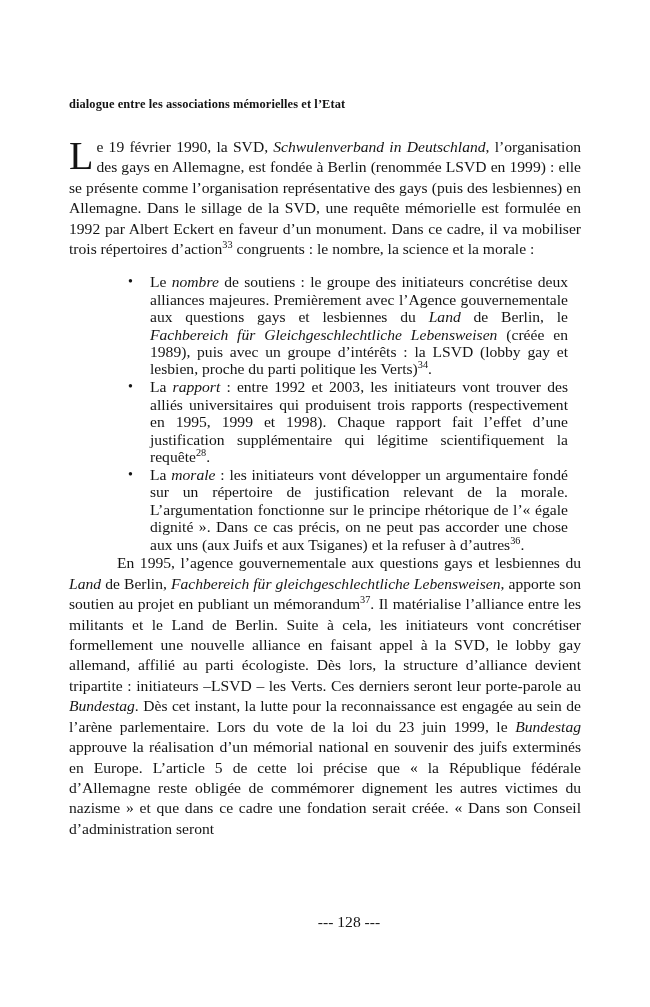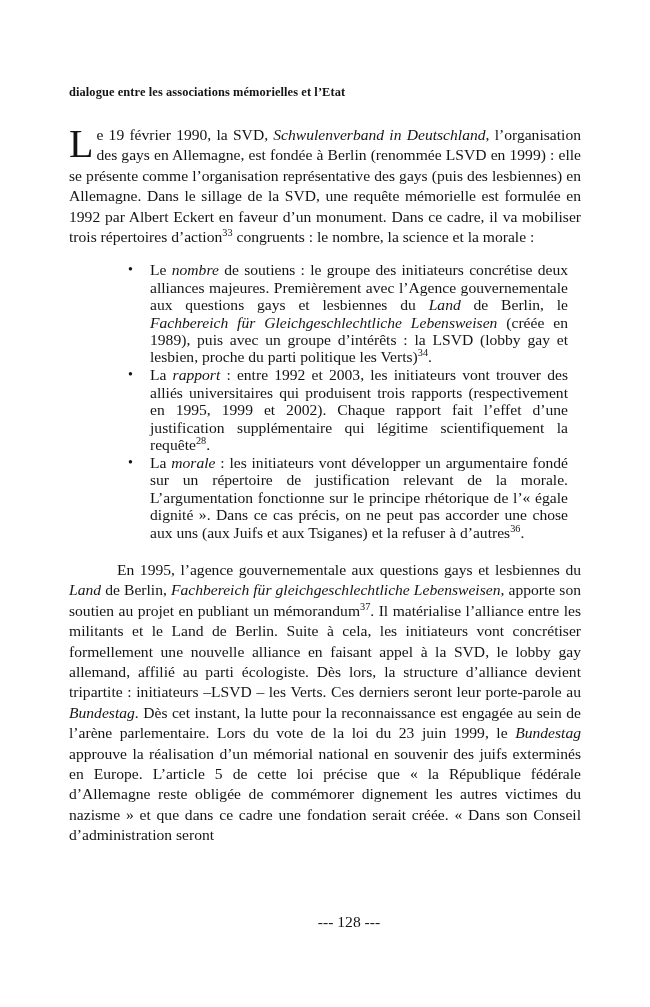--- a/index.html
+++ b/index.html
@@ -17,21 +17,21 @@
     margin: 0 auto;
     overflow: hidden;
     font-family: "Liberation Serif", "DejaVu Serif", serif;
     color: #141414;
     -webkit-font-smoothing: antialiased;
   }
 
   .content {
     position: absolute;
     left: 69px;
-    top: 84px;
+    top: 96px;
     width: 512px;
   }
 
   
   .section-heading {
     font-size: 12.4px;
     font-weight: bold;
     line-height: 16px;
     letter-spacing: 0.1px;
     margin: 0 0 0 0;
@@ -47,21 +47,20 @@
     margin: 0;
     hyphens: none;
   }
 
   .par-lead {
     margin-top: 25px;
   }
 
   .par-indent {
     text-indent: 48px;
-    margin-top: 19px;
     font-family: Liberation Serif, serif;
   }
 
   
   .dropcap {
     float: left;
     font-size: 40px;
     line-height: 34px;
     padding: 2px 2px 0 0;
     margin: 0 1px 0 0;
@@ -128,21 +127,21 @@
   <div class="content">
 
     <p class="section-heading">dialogue entre les associations mémorielles et l’Etat</p>
 
     <p class="body-par par-lead"><span class="dropcap">L</span><span>e 19 février 1990, la SVD, </span><i>Schwulenverband in Deutschland</i><span>, l’organisation des gays en Allemagne, est fondée à Berlin (renommée LSVD en 1999) : elle se présente comme l’organisation représentative des gays (puis des lesbiennes) en Allemagne. Dans le sillage de la SVD, une requête mémorielle est formulée en 1992 par Albert Eckert en faveur d’un monument. Dans ce cadre, il va mobiliser trois répertoires d’action</span><sup>33</sup><span> congruents : le nombre, la science et la morale :</span></p>
 
     <ul class="bullet-list">
 
       <li class="bullet-item"><span class="bullet-marker">•</span><span>Le </span><i>nombre</i><span> de soutiens : le groupe des initiateurs concrétise deux alliances majeures. Premièrement avec l’Agence gouvernementale aux questions gays et lesbiennes du </span><i>Land</i><span> de Berlin, le </span><i>Fachbereich für Gleichgeschlechtliche Lebensweisen</i><span> (créée en 1989), puis avec un groupe d’intérêts : la LSVD (lobby gay et lesbien, proche du parti politique les Verts)</span><sup>34</sup><span>.</span></li>
 
-      <li class="bullet-item"><span class="bullet-marker">•</span><span>La </span><i>rapport</i><span> : entre 1992 et 2003, les initiateurs vont trouver des alliés universitaires qui produisent trois rapports (respectivement en 1995, 1999 et 2002). Chaque rapport fait l’effet d’une justification supplémentaire qui légitime scientifiquement la requête</span><sup>28</sup><span>.</span></li>
+      <li class="bullet-item"><span class="bullet-marker">•</span><span>La </span><i>rapport</i><span> : entre 1992 et 2003, les initiateurs vont trouver des alliés universitaires qui produisent trois rapports (respectivement en 1995, 1999 et 1998). Chaque rapport fait l’effet d’une justification supplémentaire qui légitime scientifiquement la requête</span><sup>28</sup><span>.</span></li>
 
       <li class="bullet-item"><span class="bullet-marker">•</span><span>La </span><i>morale</i><span> : les initiateurs vont développer un argumentaire fondé sur un répertoire de justification relevant de la morale. L’argumentation fonctionne sur le principe rhétorique de l’« égale dignité ». Dans ce cas précis, on ne peut pas accorder une chose aux uns (aux Juifs et aux Tsiganes) et la refuser à d’autres</span><sup>36</sup><span>.</span></li>
 
     </ul>
 
     <p class="body-par par-indent"><span>En 1995, l’agence gouvernementale aux questions gays et lesbiennes du </span><i>Land</i><span> de Berlin, </span><i>Fachbereich für gleichgeschlechtliche Lebensweisen</i><span>, apporte son soutien au projet en publiant un mémorandum</span><sup>37</sup><span>. Il matérialise l’alliance entre les militants et le Land de Berlin. Suite à cela, les initiateurs vont concrétiser formellement une nouvelle alliance en faisant appel à la SVD, le lobby gay allemand, affilié au parti écologiste. Dès lors, la structure d’alliance devient tripartite : initiateurs –LSVD – les Verts. Ces derniers seront leur porte-parole au </span><i>Bundestag</i><span>. Dès cet instant, la lutte pour la reconnaissance est engagée au sein de l’arène parlementaire. Lors du vote de la loi du 23 juin 1999, le </span><i>Bundestag</i><span> approuve la réalisation d’un mémorial national en souvenir des juifs exterminés en Europe. L’article 5 de cette loi précise que « la République fédérale d’Allemagne reste obligée de commémorer dignement les autres victimes du nazisme » et que dans ce cadre une fondation serait créée. « Dans son Conseil d’administration seront</span></p>
 
   </div>
 
   <div class="folio">--- 128 ---</div>

